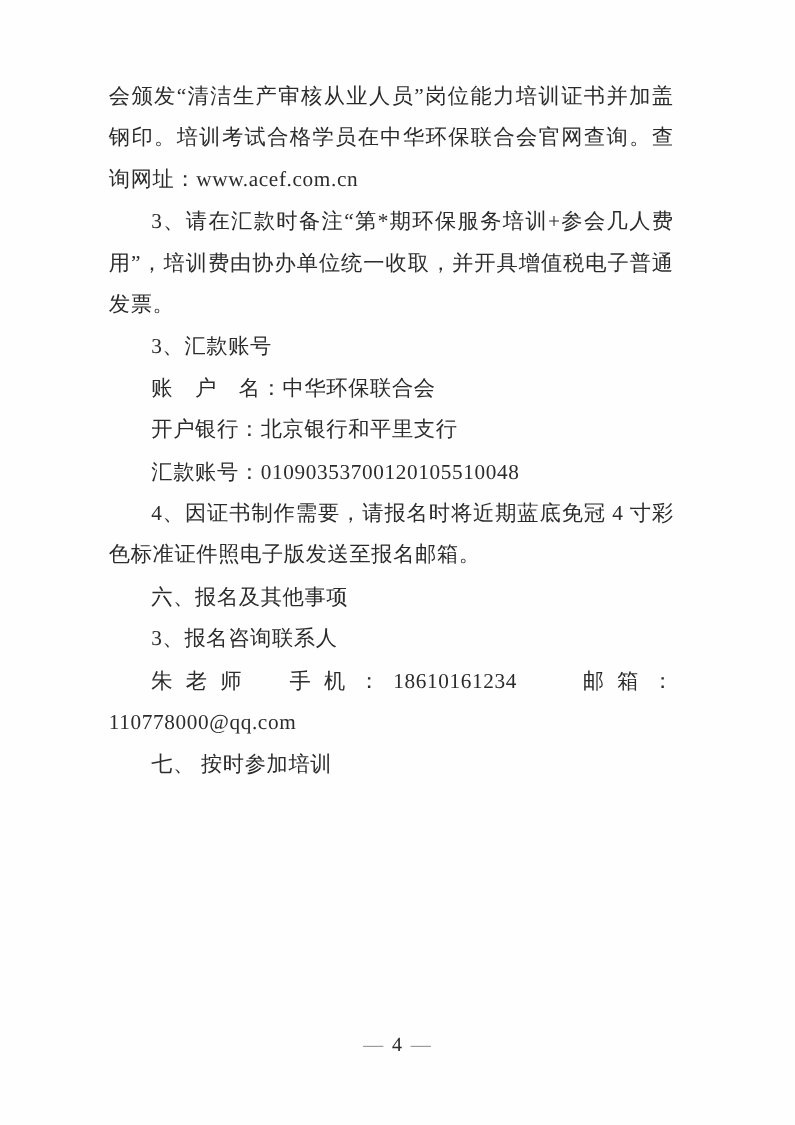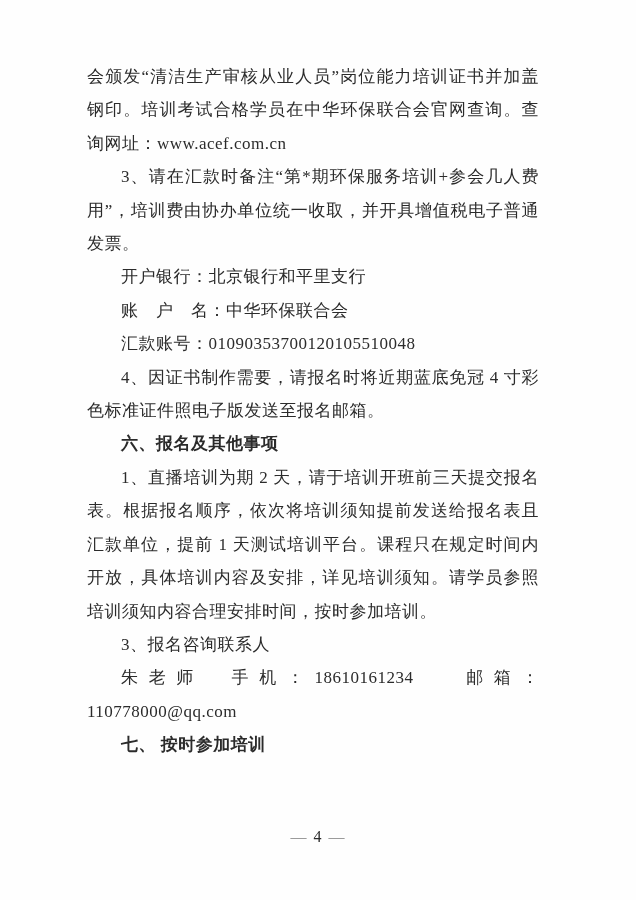--- a/index.html
+++ b/index.html
@@ -27,21 +27,21 @@
     letter-spacing: 0.5px;
   }
   .doc p {
     margin: 0;
     padding: 0;
   }
   .indent {
     text-indent: 2em;
   }
   .bold {
-    font-weight: bold;
+    font-weight: normal;
   }
   .footer {
     position: absolute;
     left: 0;
     width: 100%;
     top: 828px;
     text-align: center;
     font-size: 16px;
     color: #2b2b2b;
     letter-spacing: 1px;
@@ -51,26 +51,26 @@
     padding: 0 6px;
   }
 </style>
 </head>
 <body>
 
 <div class="page">
   <div class="doc">
     <p>会颁发“清洁生产审核从业人员”岗位能力培训证书并加盖钢印。培训考试合格学员在中华环保联合会官网查询。查询网址：www.acef.com.cn</p>
     <p class="indent">3、请在汇款时备注“第*期环保服务培训+参会几人费用”，培训费由协办单位统一收取，并开具增值税电子普通发票。</p>
+    <p class="indent">3、汇款账号</p>
+    <p class="indent">账　户　名：中华环保联合会</p>
     <p class="indent">开户银行：北京银行和平里支行</p>
-    <p class="indent">账　户　名：中华环保联合会</p>
     <p class="indent">汇款账号：01090353700120105510048</p>
     <p class="indent">4、因证书制作需要，请报名时将近期蓝底免冠 4 寸彩色标准证件照电子版发送至报名邮箱。</p>
     <p class="indent bold">六、报名及其他事项</p>
-    <p class="indent">1、直播培训为期 2 天，请于培训开班前三天提交报名表。根据报名顺序，依次将培训须知提前发送给报名表且汇款单位，提前 1 天测试培训平台。课程只在规定时间内开放，具体培训内容及安排，详见培训须知。请学员参照培训须知内容合理安排时间，按时参加培训。</p>
     <p class="indent">3、报名咨询联系人</p>
     <p class="indent">朱老师　手机：18610161234　 邮箱：110778000@qq.com</p>
     <p class="indent bold">七、 按时参加培训</p>
   </div>
 
   <div class="footer">
     <span class="dash">—</span><span>4</span><span class="dash">—</span>
   </div>
 </div>
 

